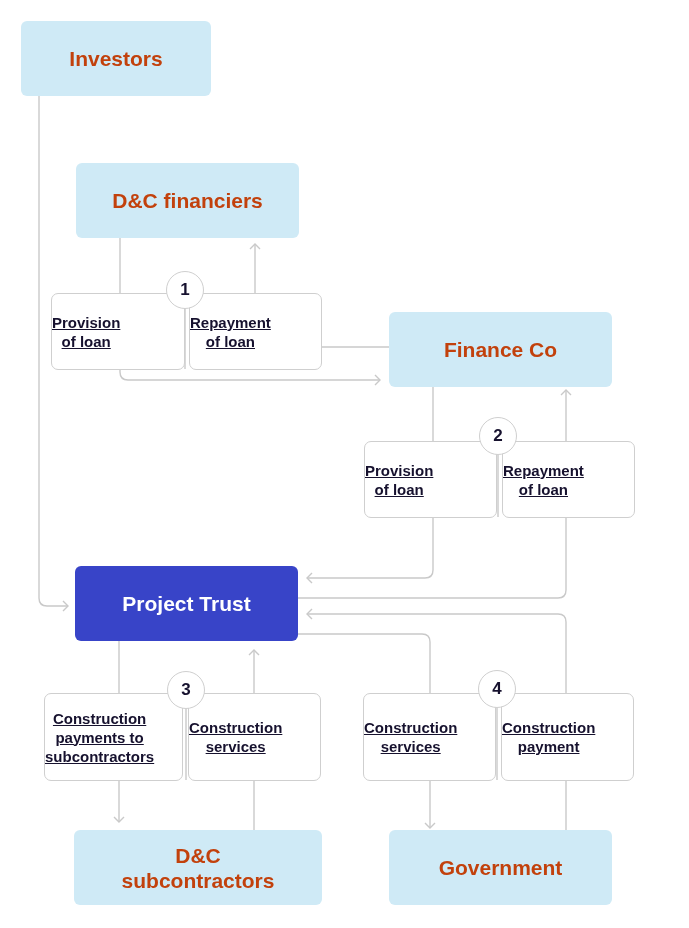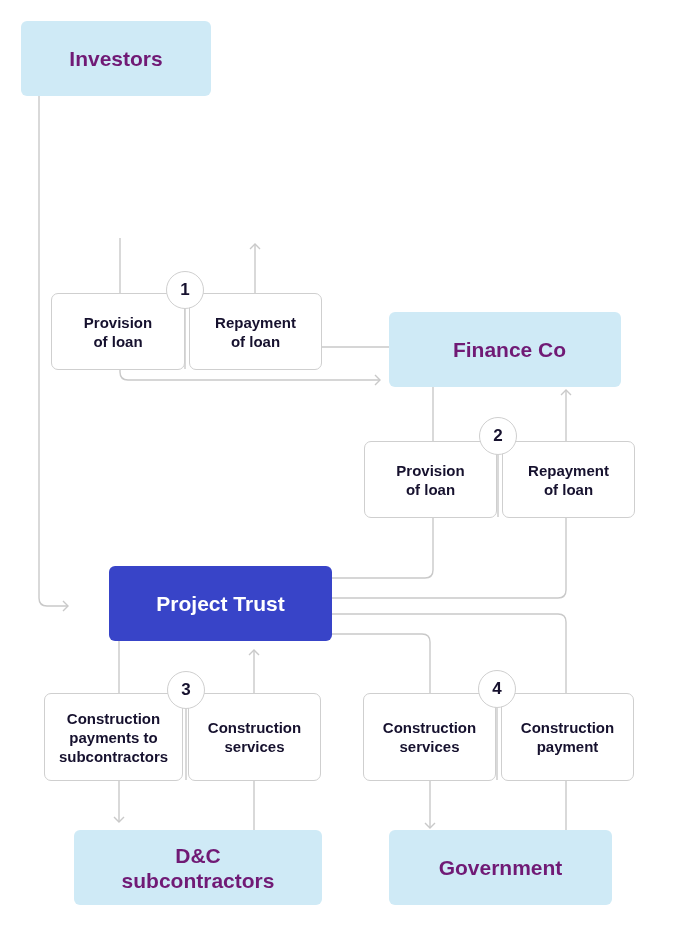--- a/index.html
+++ b/index.html
@@ -3,25 +3,25 @@
 <meta charset="utf-8">
 <style>
   html, body { margin: 0; padding: 0; background: #ffffff; }
   body { width: 689px; height: 928px; position: relative; overflow: hidden;
          font-family: "Liberation Sans", "DejaVu Sans", sans-serif; color: #16112e; }
   #stage { position: absolute; left: 0; top: 0; width: 689px; height: 928px; }
   svg.wires { position: absolute; left: 0; top: 0; width: 689px; height: 928px; }
   .wire { fill: none; stroke: #c9c9c9; stroke-width: 1.4; }
   .entity { position: absolute; background: #cfeaf6; border-radius: 6px;
             display: flex; align-items: center; justify-content: center; text-align: center;
-            font-weight: 700; font-size: 21px; line-height: 25px; color: #701a75; }
-  .entity.primary { background: #3844c8; color: #ffffff; margin-left: 34px; }
+            font-weight: 700; font-size: 21px; line-height: 25px; color: #c2410c; }
+  .entity.primary { background: #3844c8; color: #ffffff; }
   .flow { position: absolute; background: #ffffff; border: 1.4px solid #cfcfcf; border-radius: 7px;
-          box-sizing: border-box; display: flex; align-items: center; justify-content: center;
-          text-align: center; font-weight: 700; font-size: 15px; line-height: 19px; color: #16112e; }
+          box-sizing: border-box; display: flex; align-items: center; 
+          text-align: center; font-weight: 700; font-size: 15px; line-height: 19px; color: #16112e; text-decoration: underline; }
   .badge { position: absolute; width: 38px; height: 38px; border-radius: 50%;
            background: #ffffff; border: 1.4px solid #cfcfcf; box-sizing: border-box;
            display: flex; align-items: center; justify-content: center;
            font-weight: 700; font-size: 17px; color: #16112e; }
   .lbl { white-space: pre-line; }
 </style>
 </head>
 <body>
 
 <div id="stage">
@@ -60,21 +60,24 @@
     <path class="wire" d="M425 823 L430 828 L435 823"></path>
     <path class="wire" d="M566 693 V622 Q566 614 558 614 H307"></path>
     <path class="wire" d="M312 609 L307 614 L312 619"></path>
     <path class="wire" d="M566 830 V780"></path>
     <path class="wire" d="M497 708 V780"></path>
   </svg>
 
   <div class="entity" style="left:21px;top:21px;width:190px;height:75px;">
     <span class="lbl">Investors</span>
   </div>
-  <div class="entity" style="left:389px;top:312px;width:223px;height:75px;padding-left:9px;">
+  <div class="entity" style="left:76px;top:163px;width:223px;height:75px;">
+    <span class="lbl">D&amp;C financiers</span>
+  </div>
+  <div class="entity" style="left:389px;top:312px;width:223px;height:75px;">
     <span class="lbl">Finance Co</span>
   </div>
   <div class="entity primary" style="left:75px;top:566px;width:223px;height:75px;">
     <span class="lbl">Project Trust</span>
   </div>
   <div class="entity" style="left:74px;top:830px;width:248px;height:75px;">
     <span class="lbl">D&amp;C
 subcontractors</span>
   </div>
   <div class="entity" style="left:389px;top:830px;width:223px;height:75px;text-align:right;">

